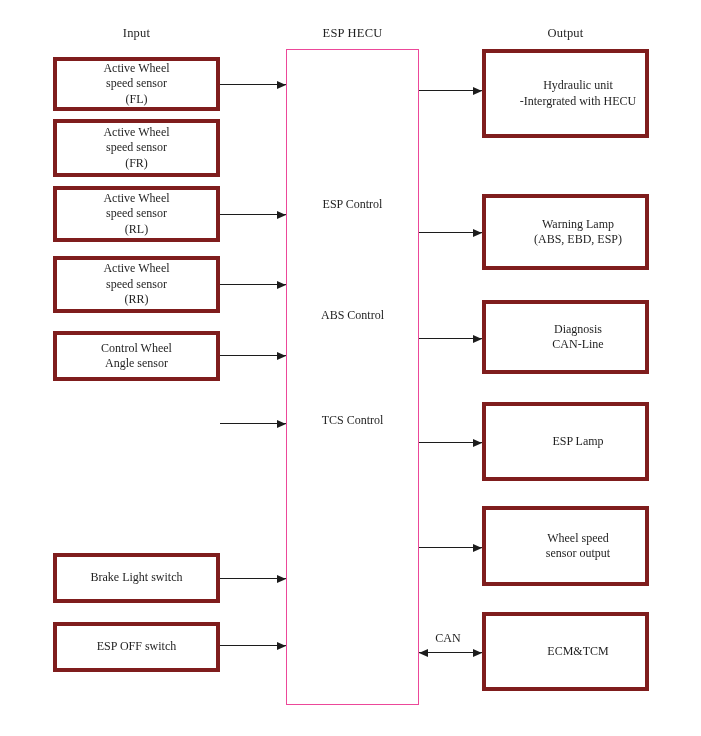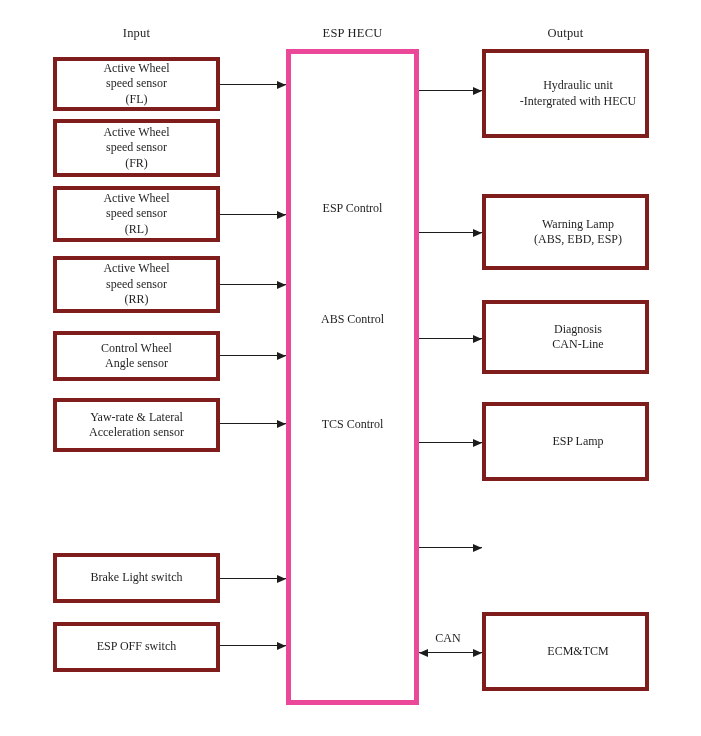--- a/index.html
+++ b/index.html
@@ -32,21 +32,21 @@
   .out-box{left:482px;width:167px;padding-left:25px;}
   .ob1{top:49px;height:89px;}
   .ob2{top:194px;height:76px;}
   .ob3{top:300px;height:74px;}
   .ob4{top:402px;height:79px;}
   .ob5{top:506px;height:80px;}
   .ob6{top:612px;height:79px;}
 
   .center-box{
     position:absolute;box-sizing:border-box;left:286px;top:49px;width:133px;height:656px;
-    border:5px solid #ec4899;background:#ffffff;
+    border:1px solid #ec4899;background:#ffffff;
   }
   .clabel{position:absolute;left:0;width:100%;text-align:center;font-size:12px;}
   .cl1{top:147px;}
   .cl2{top:258px;}
   .cl3{top:363px;}
 
   .arrow{position:absolute;height:1px;background:#1c1c1c;}
   .arrow::after{
     content:"";position:absolute;right:0;top:50%;transform:translateY(-50%);
     width:0;height:0;border-left:9px solid #1c1c1c;
@@ -92,24 +92,20 @@
   </div>
   <div class="box in-box ib4">
     <span class="lbl">Active Wheel
 speed sensor
 (RR)</span>
   </div>
   <div class="box in-box ib5">
     <span class="lbl">Control Wheel
 Angle sensor</span>
   </div>
-  <div class="box in-box ib6">
-    <span class="lbl">Yaw-rate &amp; Lateral
-Acceleration sensor</span>
-  </div>
   <div class="box in-box ib8">
     <span class="lbl">ESP OFF switch</span>
   </div>
   <div class="box in-box ib7">
     <span class="lbl">Brake Light switch</span>
   </div>
 
   <div class="center-box">
     <div class="clabel cl1">ESP Control</div>
     <div class="clabel cl2">ABS Control</div>
@@ -124,20 +120,24 @@
     <span class="lbl">Warning Lamp
 (ABS, EBD, ESP)</span>
   </div>
   <div class="box out-box ob4">
     <span class="lbl">ESP Lamp</span>
   </div>
   <div class="box out-box ob3">
     <span class="lbl">Diagnosis
 CAN-Line</span>
   </div>
+  <div class="box out-box ob5">
+    <span class="lbl">Wheel speed
+sensor output</span>
+  </div>
   <div class="box out-box ob6">
     <span class="lbl">ECM&amp;TCM</span>
   </div>
 
   <div class="arrow arrow-l al1"></div>
   <div class="arrow arrow-l al2"></div>
   <div class="arrow arrow-l al3"></div>
   <div class="arrow arrow-l al4"></div>
   <div class="arrow arrow-l al5"></div>
   <div class="arrow arrow-l al6"></div>

